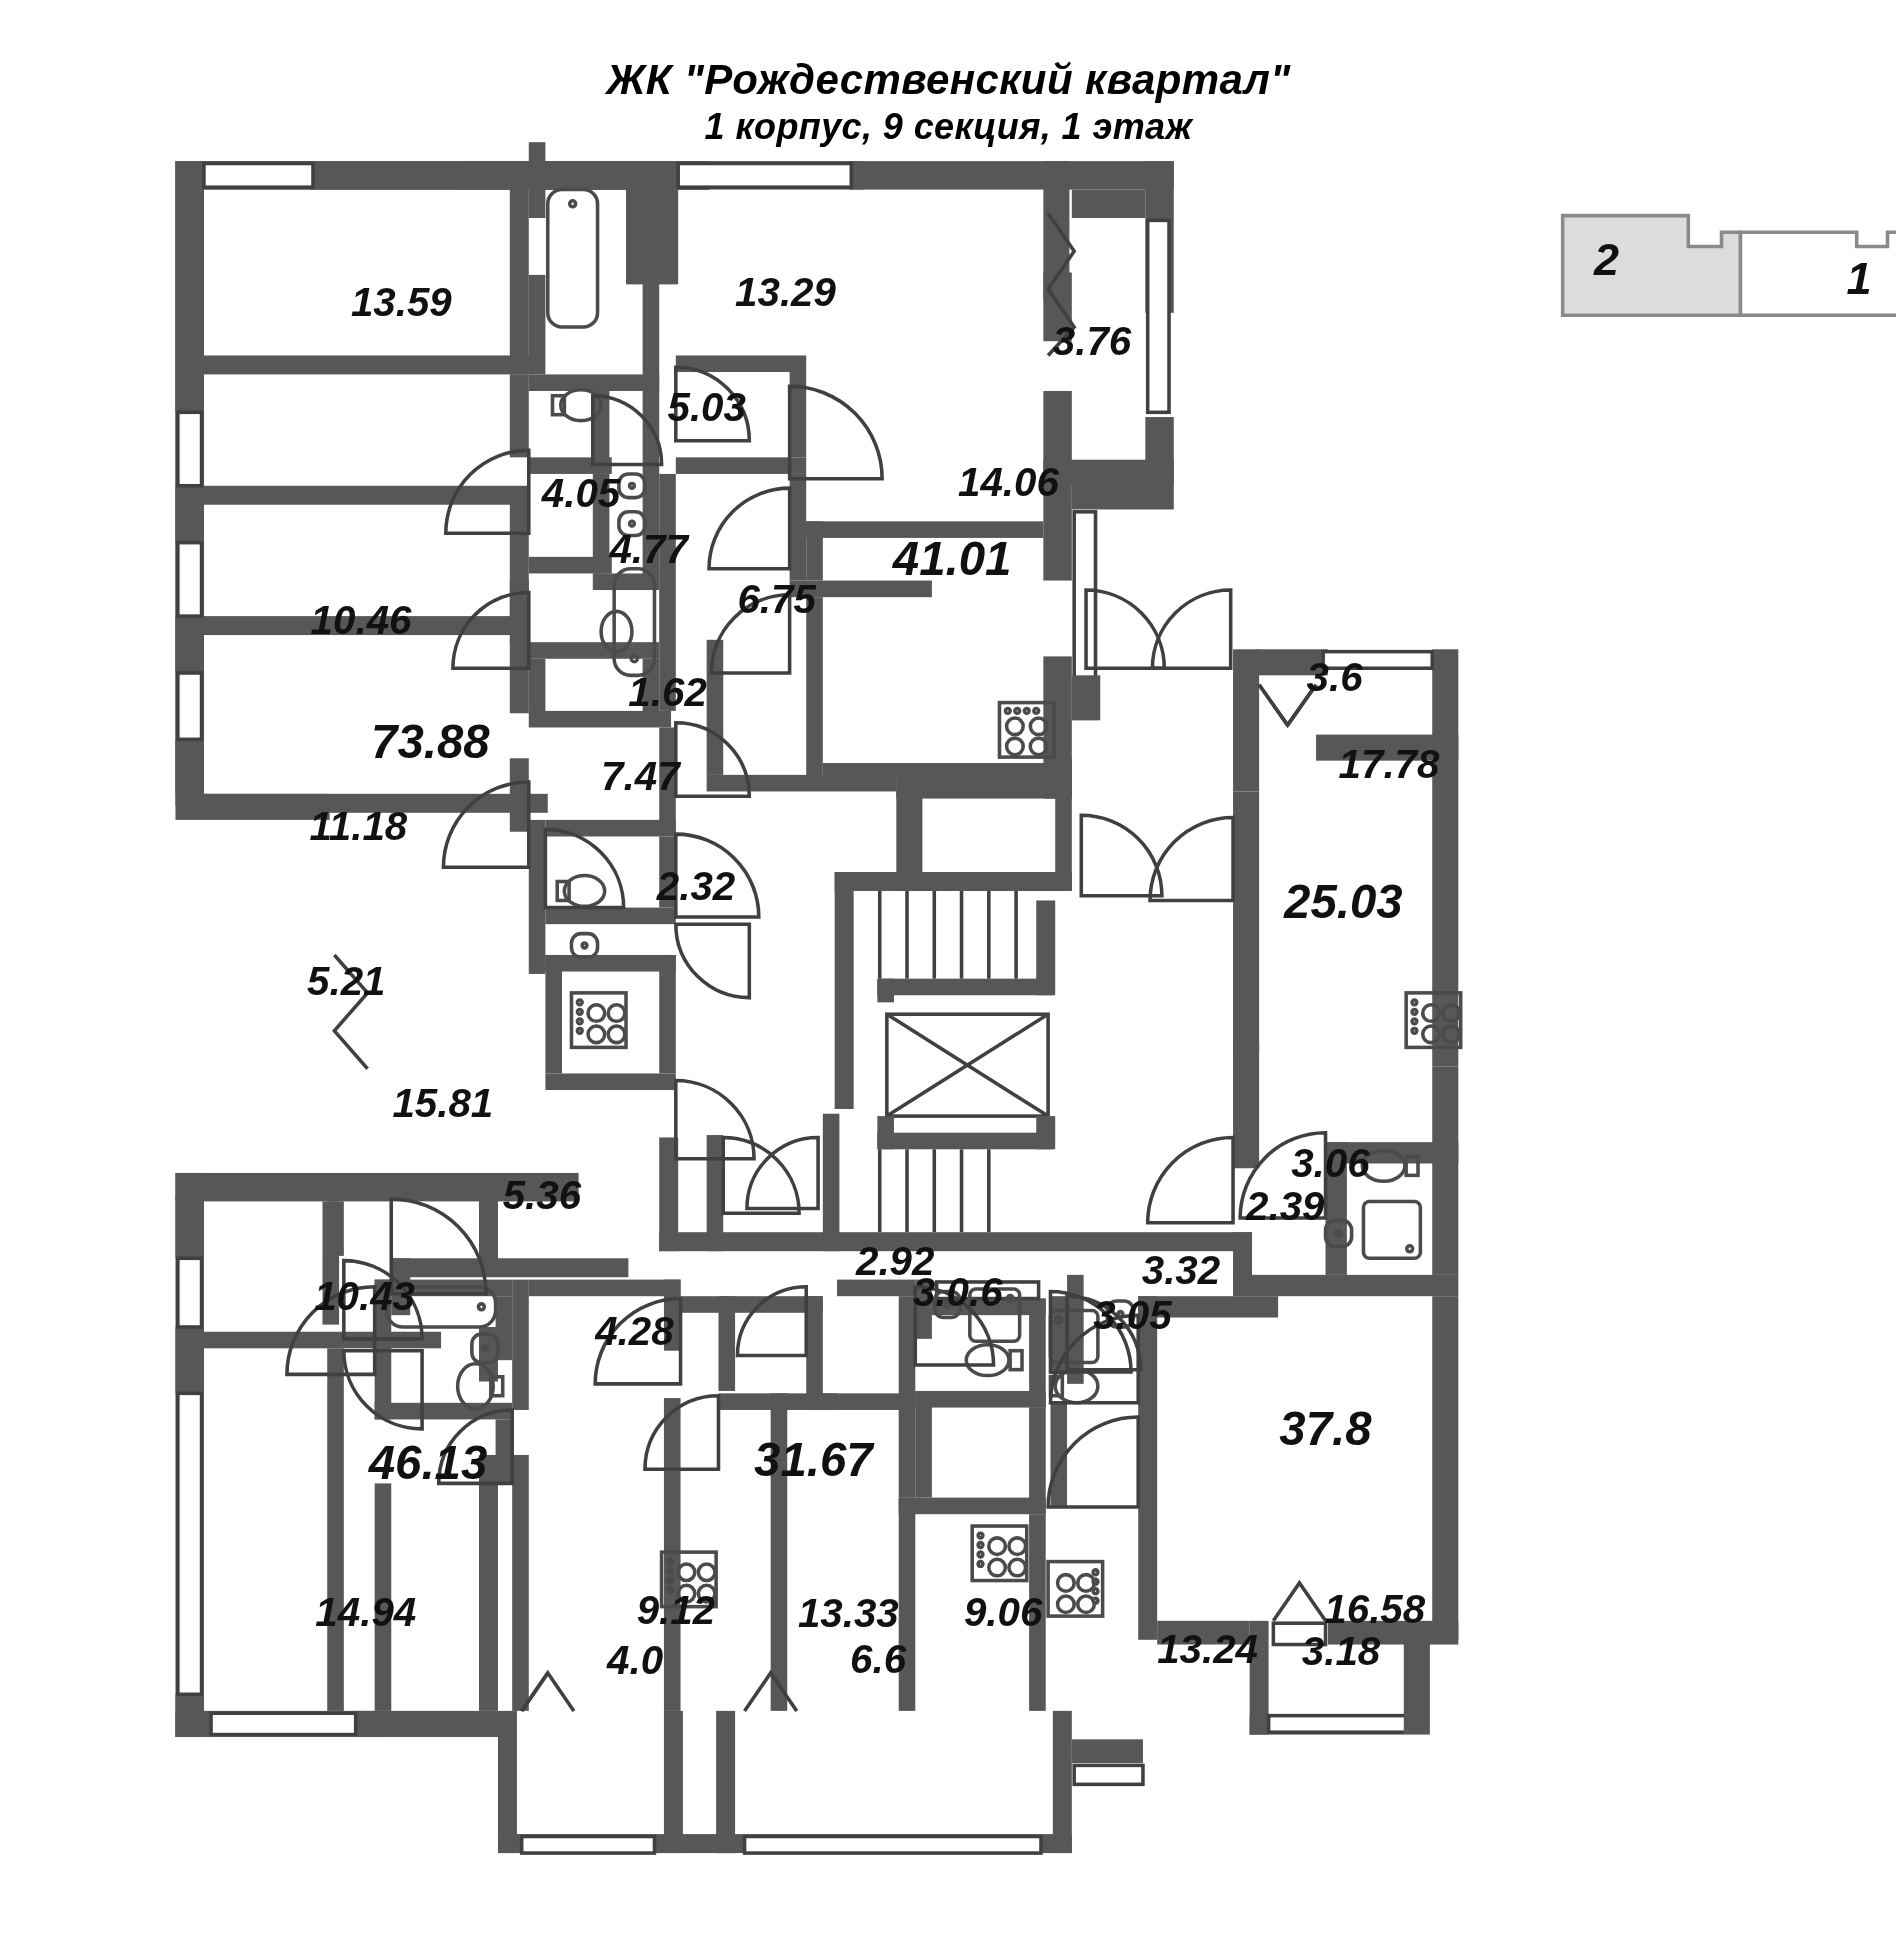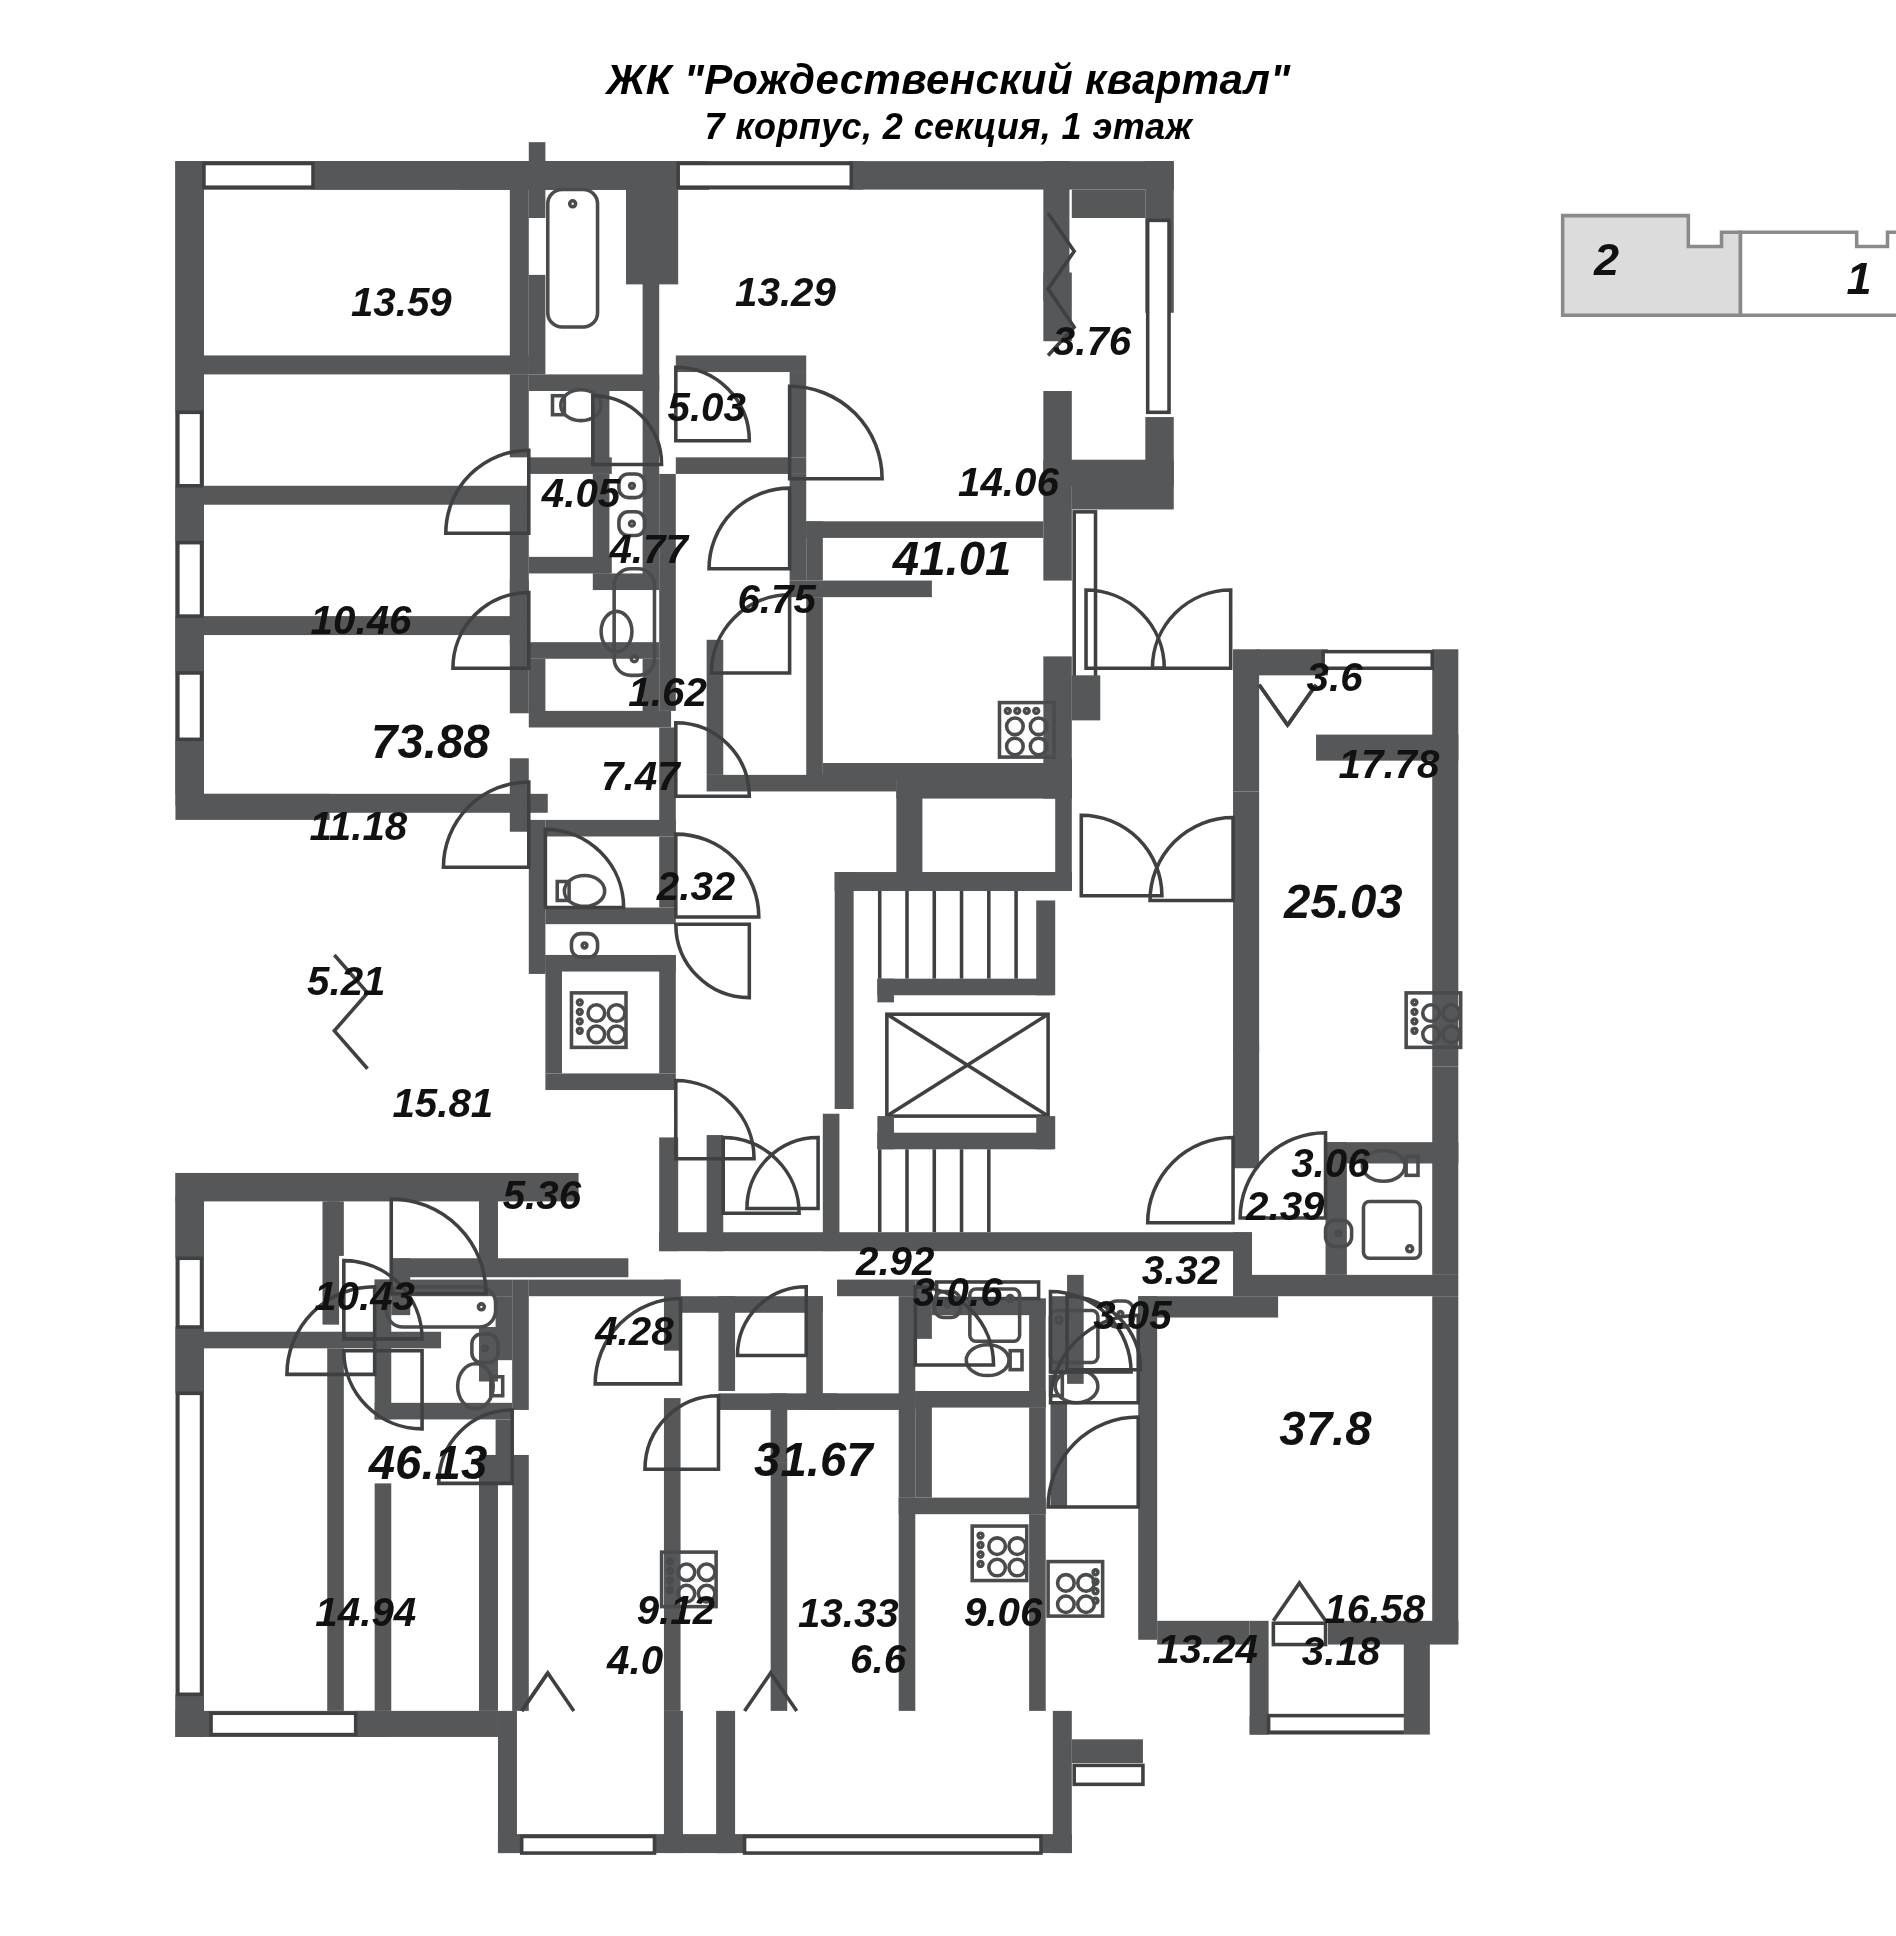--- a/index.html
+++ b/index.html
@@ -25,21 +25,21 @@
   .key-b{fill:#ffffff;stroke:#8a8a8a;stroke-width:3;}
   .key-t{font-style:italic;font-weight:bold;font-size:38px;fill:#111;}
 </style>
 </head>
 <body>
 
 <div id="root">
 
   <div class="title-block">
     <div class="title-line t1">ЖК "Рождественский квартал"</div>
-    <div class="title-line t2">7 корпус, 2 секция, 1 этаж</div>
+    <div class="title-line t2">1 корпус, 9 секция, 1 этаж</div>
   </div>
 
   <svg class="plan" viewBox="0 0 1600 1634" preserveAspectRatio="none">
 
     <g>
 
       <path class="w" d="M148,136 L598,136 L598,160 L172,160 L172,670 L148,670 Z"></path>
       <rect class="w" x="148" y="136" width="450" height="24"></rect>
 
       <rect class="w" x="262" y="136" width="336" height="24"></rect>

